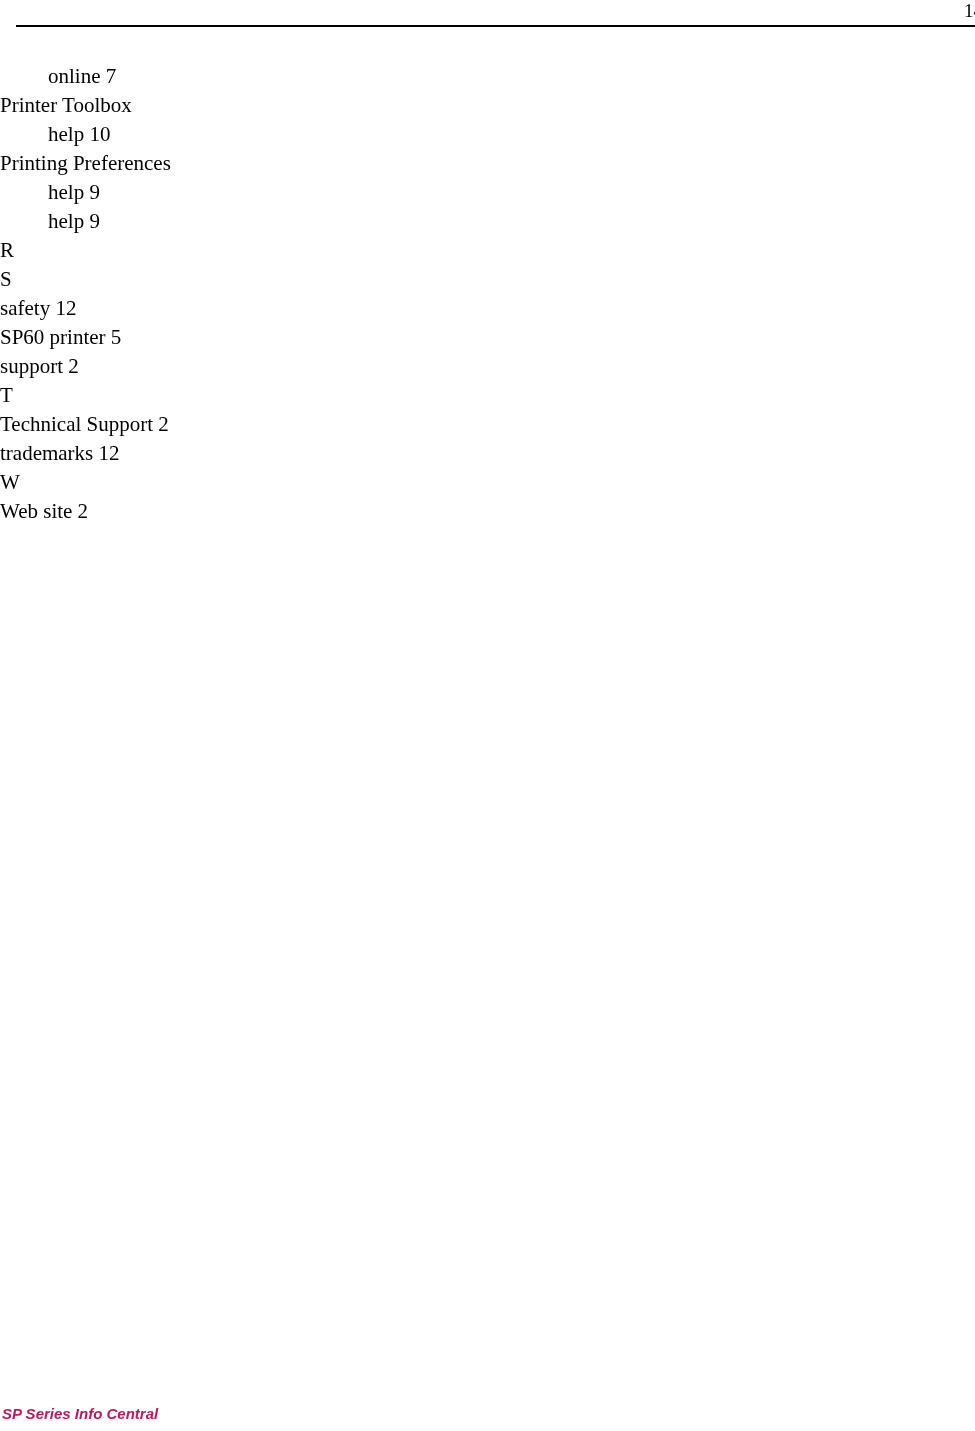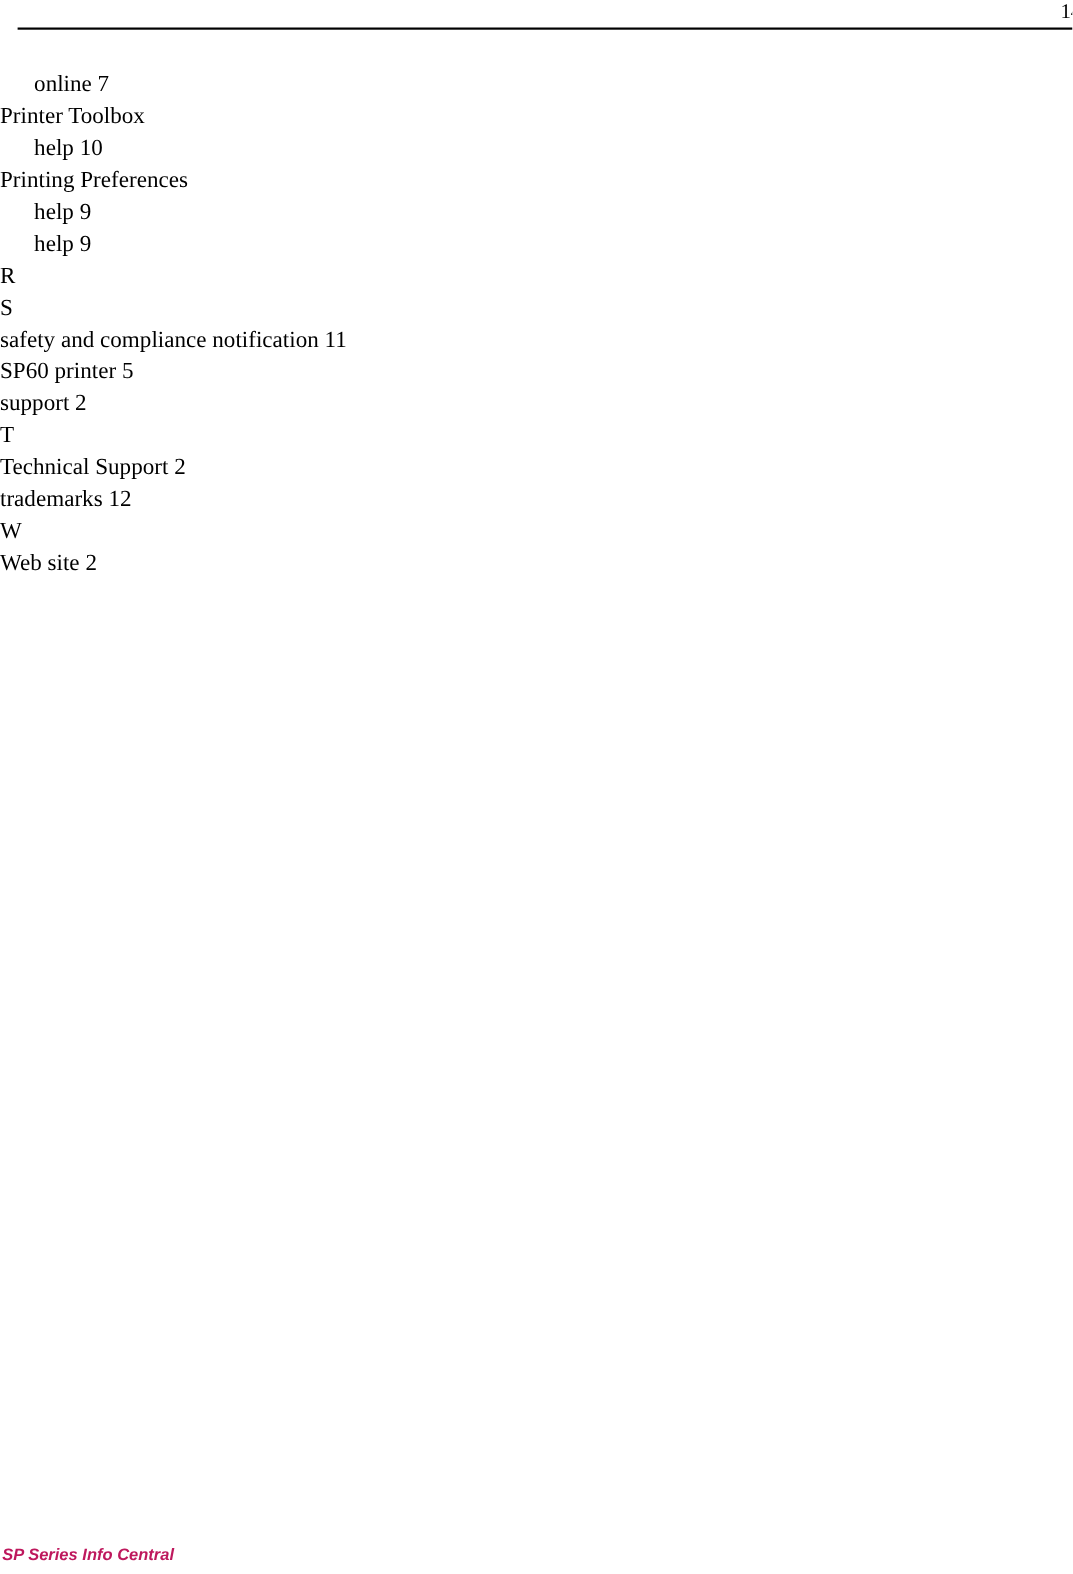--- a/index.html
+++ b/index.html
@@ -53,21 +53,21 @@
     font-family: "Liberation Serif", serif;
     font-size: 21px;
     line-height: 29px;
     white-space: pre;
     padding-left: 0px;
   }
   .entry.level-1 {
     padding-left: 0px;
   }
   .entry.level-2 {
-    padding-left: 31px;
+    padding-left: 48px;
   }
   .entry.letter {
     padding-left: 0px;
   }
   
   .footer {
     position: absolute;
     left: 0;
     bottom: 8px;
     width: 975px;
@@ -97,21 +97,21 @@
 
   <div class="index-body">
     <div class="entry level-2">online 7</div>
     <div class="entry level-1">Printer Toolbox</div>
     <div class="entry level-2">help 10</div>
     <div class="entry level-1">Printing Preferences</div>
     <div class="entry level-2">help 9</div>
     <div class="entry level-2">help 9</div>
     <div class="entry letter">R</div>
     <div class="entry letter">S</div>
-    <div class="entry level-1">safety and compliance notification 11</div>
+    <div class="entry level-1">safety 12</div>
     <div class="entry level-1">SP60 printer 5</div>
     <div class="entry level-1">support 2</div>
     <div class="entry letter">T</div>
     <div class="entry level-1">Technical Support 2</div>
     <div class="entry level-1">trademarks 12</div>
     <div class="entry letter">W</div>
     <div class="entry level-1">Web site 2</div>
   </div>
 
   <div class="footer">

